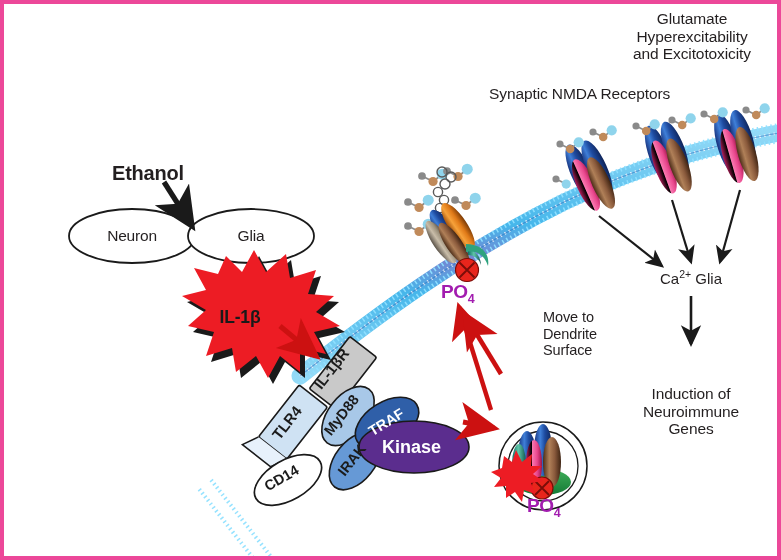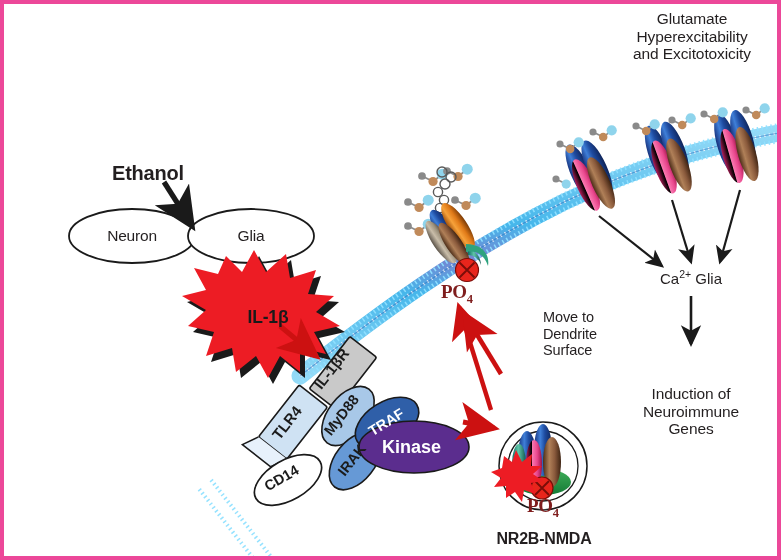--- a/index.html
+++ b/index.html
@@ -46,25 +46,24 @@
     font-size: 15.5px;
     letter-spacing: -0.2px;
   }
   .t-star {
     font-size: 17.5px;
     font-weight: bold;
     color: #1a1a1a;
     letter-spacing: -0.2px;
   }
   .t-po4 {
-    color: #7f1d1d;
+    color: #a21caf;
     font-weight: bold;
     font-size: 19px;
     letter-spacing: -0.3px;
-    font-family: Liberation Serif, serif;
   }
   .t-po4 sub { font-size: 12.5px; }
   .t-move {
     font-size: 14.5px;
     line-height: 1.15;
     letter-spacing: -0.1px;
     margin-left: 36px;
   }
   .t-nr2b {
     font-size: 16px;
@@ -397,43 +396,43 @@
     <g>
       <path d="M 595,212 L 658,262" stroke="#1a1a1a" stroke-width="2.2" fill="none" marker-end="url(#arrBlack)"></path>
       <path d="M 668,196 L 687,258" stroke="#1a1a1a" stroke-width="2.2" fill="none" marker-end="url(#arrBlack)"></path>
       <path d="M 736,186 L 716,258" stroke="#1a1a1a" stroke-width="2.2" fill="none" marker-end="url(#arrBlack)"></path>
       <path d="M 687,292 L 687,340" stroke="#1a1a1a" stroke-width="2.6" fill="none" marker-end="url(#arrBlack)"></path>
     </g>
   </svg>
 
   <div class="lbl lbl-center t-head" style="left:600px; top:6px; width:176px;">Glutamate<br>Hyperexcitability<br>and Excitotoxicity</div>
 
+  <div class="lbl t-head" style="left:485px; top:81px;">Synaptic NMDA Receptors</div>
 
   <div class="lbl t-ethanol" style="left:108px; top:158px;">Ethanol</div>
 
   <div class="lbl lbl-center t-ellipse" style="left:78px; top:223px; width:100px;">Neuron</div>
 
   <div class="lbl lbl-center t-ellipse" style="left:199px; top:223px; width:96px;">Glia</div>
 
-  <div class="lbl lbl-center t-star" style="left:204px; top:304px; width:120px;">IL-1β</div>
+  <div class="lbl lbl-center t-star" style="left:176px; top:304px; width:120px;">IL-1β</div>
 
   <div class="prot-label" style="left:304px; top:356px; font-size:15px; transform:rotate(-52deg);">IL-1βR</div>
   <div class="prot-label" style="left:264px; top:410px; font-size:15px; transform:rotate(-52deg);">TLR4</div>
   <div class="prot-label" style="left:259px; top:466px; font-size:14.5px; transform:rotate(-30deg);">CD14</div>
   <div class="prot-label" style="left:314px; top:403px; font-size:14.5px; transform:rotate(-52deg);">MyD88</div>
   <div class="prot-label" style="left:330px; top:448px; font-size:14.5px; transform:rotate(-52deg);">IRAK</div>
   <div class="prot-label prot-white" style="left:363px; top:410px; font-size:14.5px; transform:rotate(-32deg);">TRAF</div>
   <div class="prot-label prot-white" style="left:378px; top:433px; font-size:18px;">Kinase</div>
 
 
   <div class="lbl t-po4" style="left:437px; top:277px;"><span>PO</span><sub>4</sub></div>
 
   <div class="lbl t-move" style="left:503px; top:305px;">Move to<br>Dendrite<br>Surface</div>
 
   <div class="lbl t-po4" style="left:523px; top:491px;"><span>PO</span><sub>4</sub></div>
 
-  <div class="lbl lbl-center t-nr2b" style="left:470px; top:526px; width:140px;">NR2B-NMDA</div>
 
   <div class="lbl lbl-center t-flux" style="left:637px; top:265px; width:100px;"><span>Ca</span><sup>2+</sup><span> Glia</span></div>
 
   <div class="lbl lbl-center t-head" style="left:614px; top:351px; width:146px;margin-top:30px;">Induction of<br>Neuroimmune<br>Genes</div>
 
 </div>
 
 </body></html>

